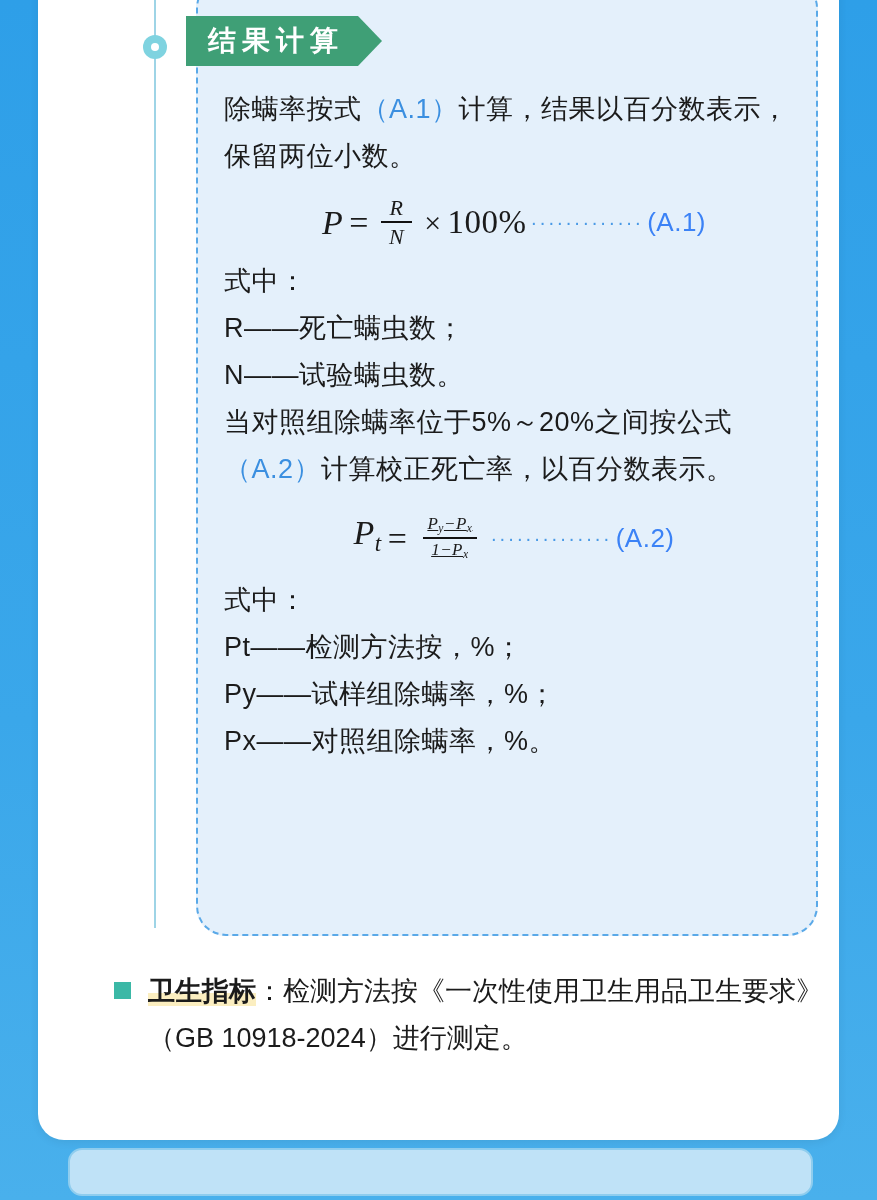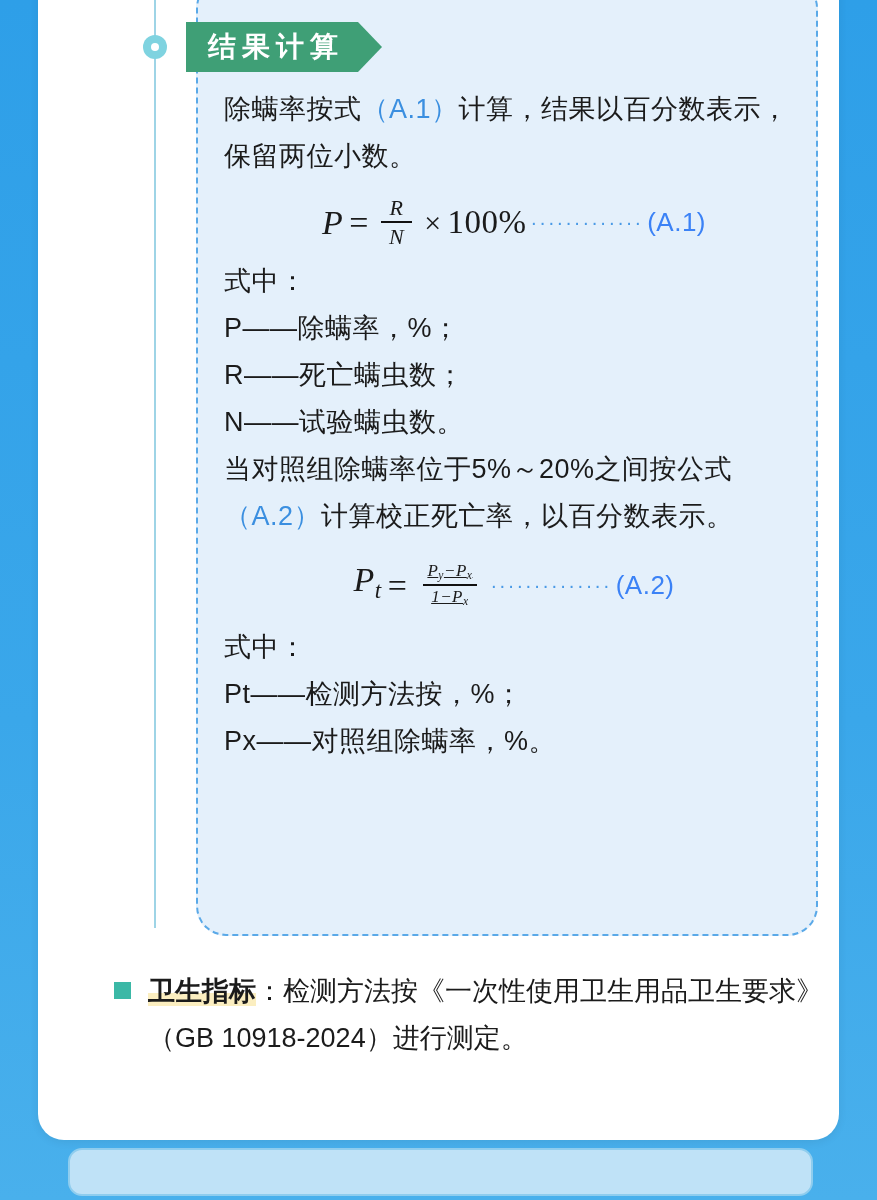--- a/index.html
+++ b/index.html
@@ -80,21 +80,21 @@
     box-sizing: border-box;
   }
 
   
   .ribbon {
     position: absolute;
     left: 148px;
     top: 62px;
     height: 38px;
     display: flex;
-    align-items: flex-start;
+    align-items: center;
   }
   .ribbon-body {
     background: #3f9f76;
     color: #ffffff;
     font-size: 28px;
     font-weight: bold;
     letter-spacing: 6px;
     display: flex;
     align-items: center;
     padding: 0 14px 0 22px;
@@ -254,41 +254,41 @@
           <span class="num">R</span>
           <span class="den">N</span>
         </span>
         <span class="times">×</span>
         <span class="hundred">100%</span>
         <span class="dots">·············</span>
         <span class="tag">(A.1)</span>
       </div>
 
       <p>式中：</p>
-      <p>P——除螨率，%；</p>
       <p>R——死亡螨虫数；</p>
       <p>N——试验螨虫数。</p>
 
       <p>
         <span>当对照组除螨率位于5%～20%之间按公式</span><span class="blue">（A.2）</span><span>计算校正死亡率，以百分数表示。</span>
       </p>
 
       <div class="formula">
         <span class="lhs"><span>P</span><span class="sub">t</span></span>
         <span class="eq">=</span>
         <span class="frac big">
           <span class="num"><span>P</span><span class="sub">y</span><span>−P</span><span class="sub">x</span></span>
           <span class="den"><span>1−P</span><span class="sub">x</span></span>
         </span>
         <span class="dots">··············</span>
         <span class="tag">(A.2)</span>
       </div>
 
       <p>式中：</p>
       <p>Pt——检测方法按，%；</p>
+      <p>Py——试样组除螨率，%；</p>
       <p>Px——对照组除螨率，%。</p>
 
     </div>
 
     <div class="note-square"></div>
     <div class="note">
       <div class="note-inner">
         <span class="hl">卫生指标</span><span>：检测方法按《一次性使用卫生用品卫生要求》（GB 10918-2024）进行测定。</span>
       </div>
     </div>

